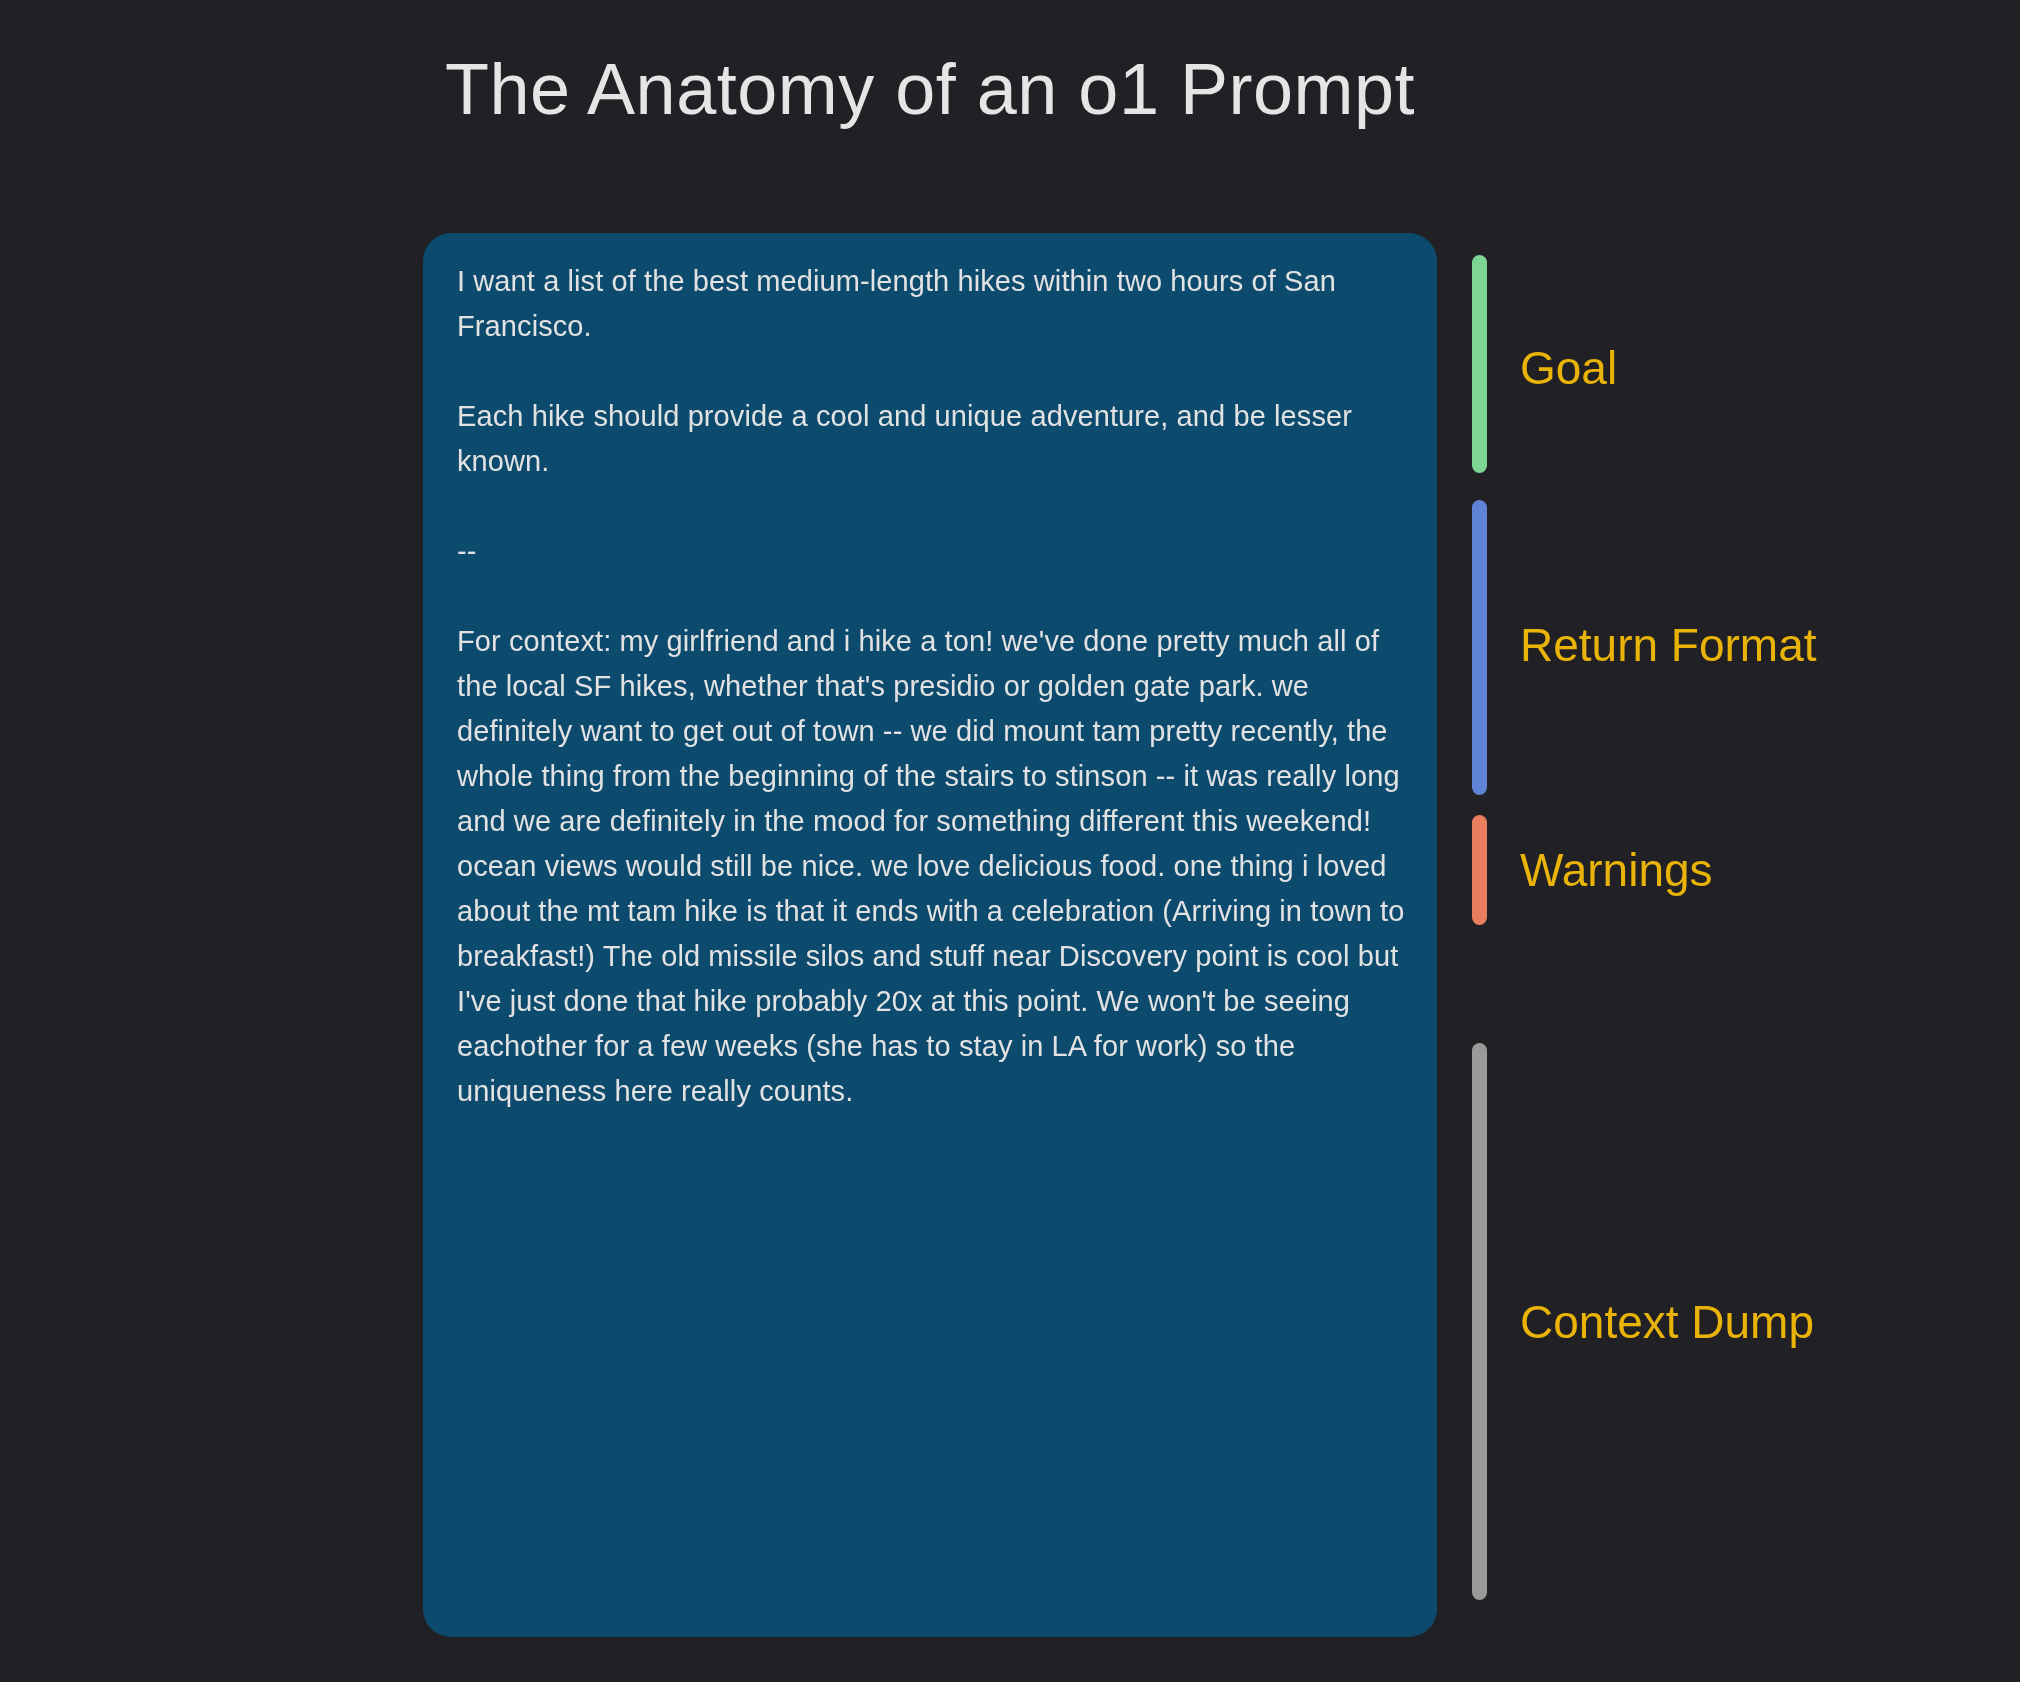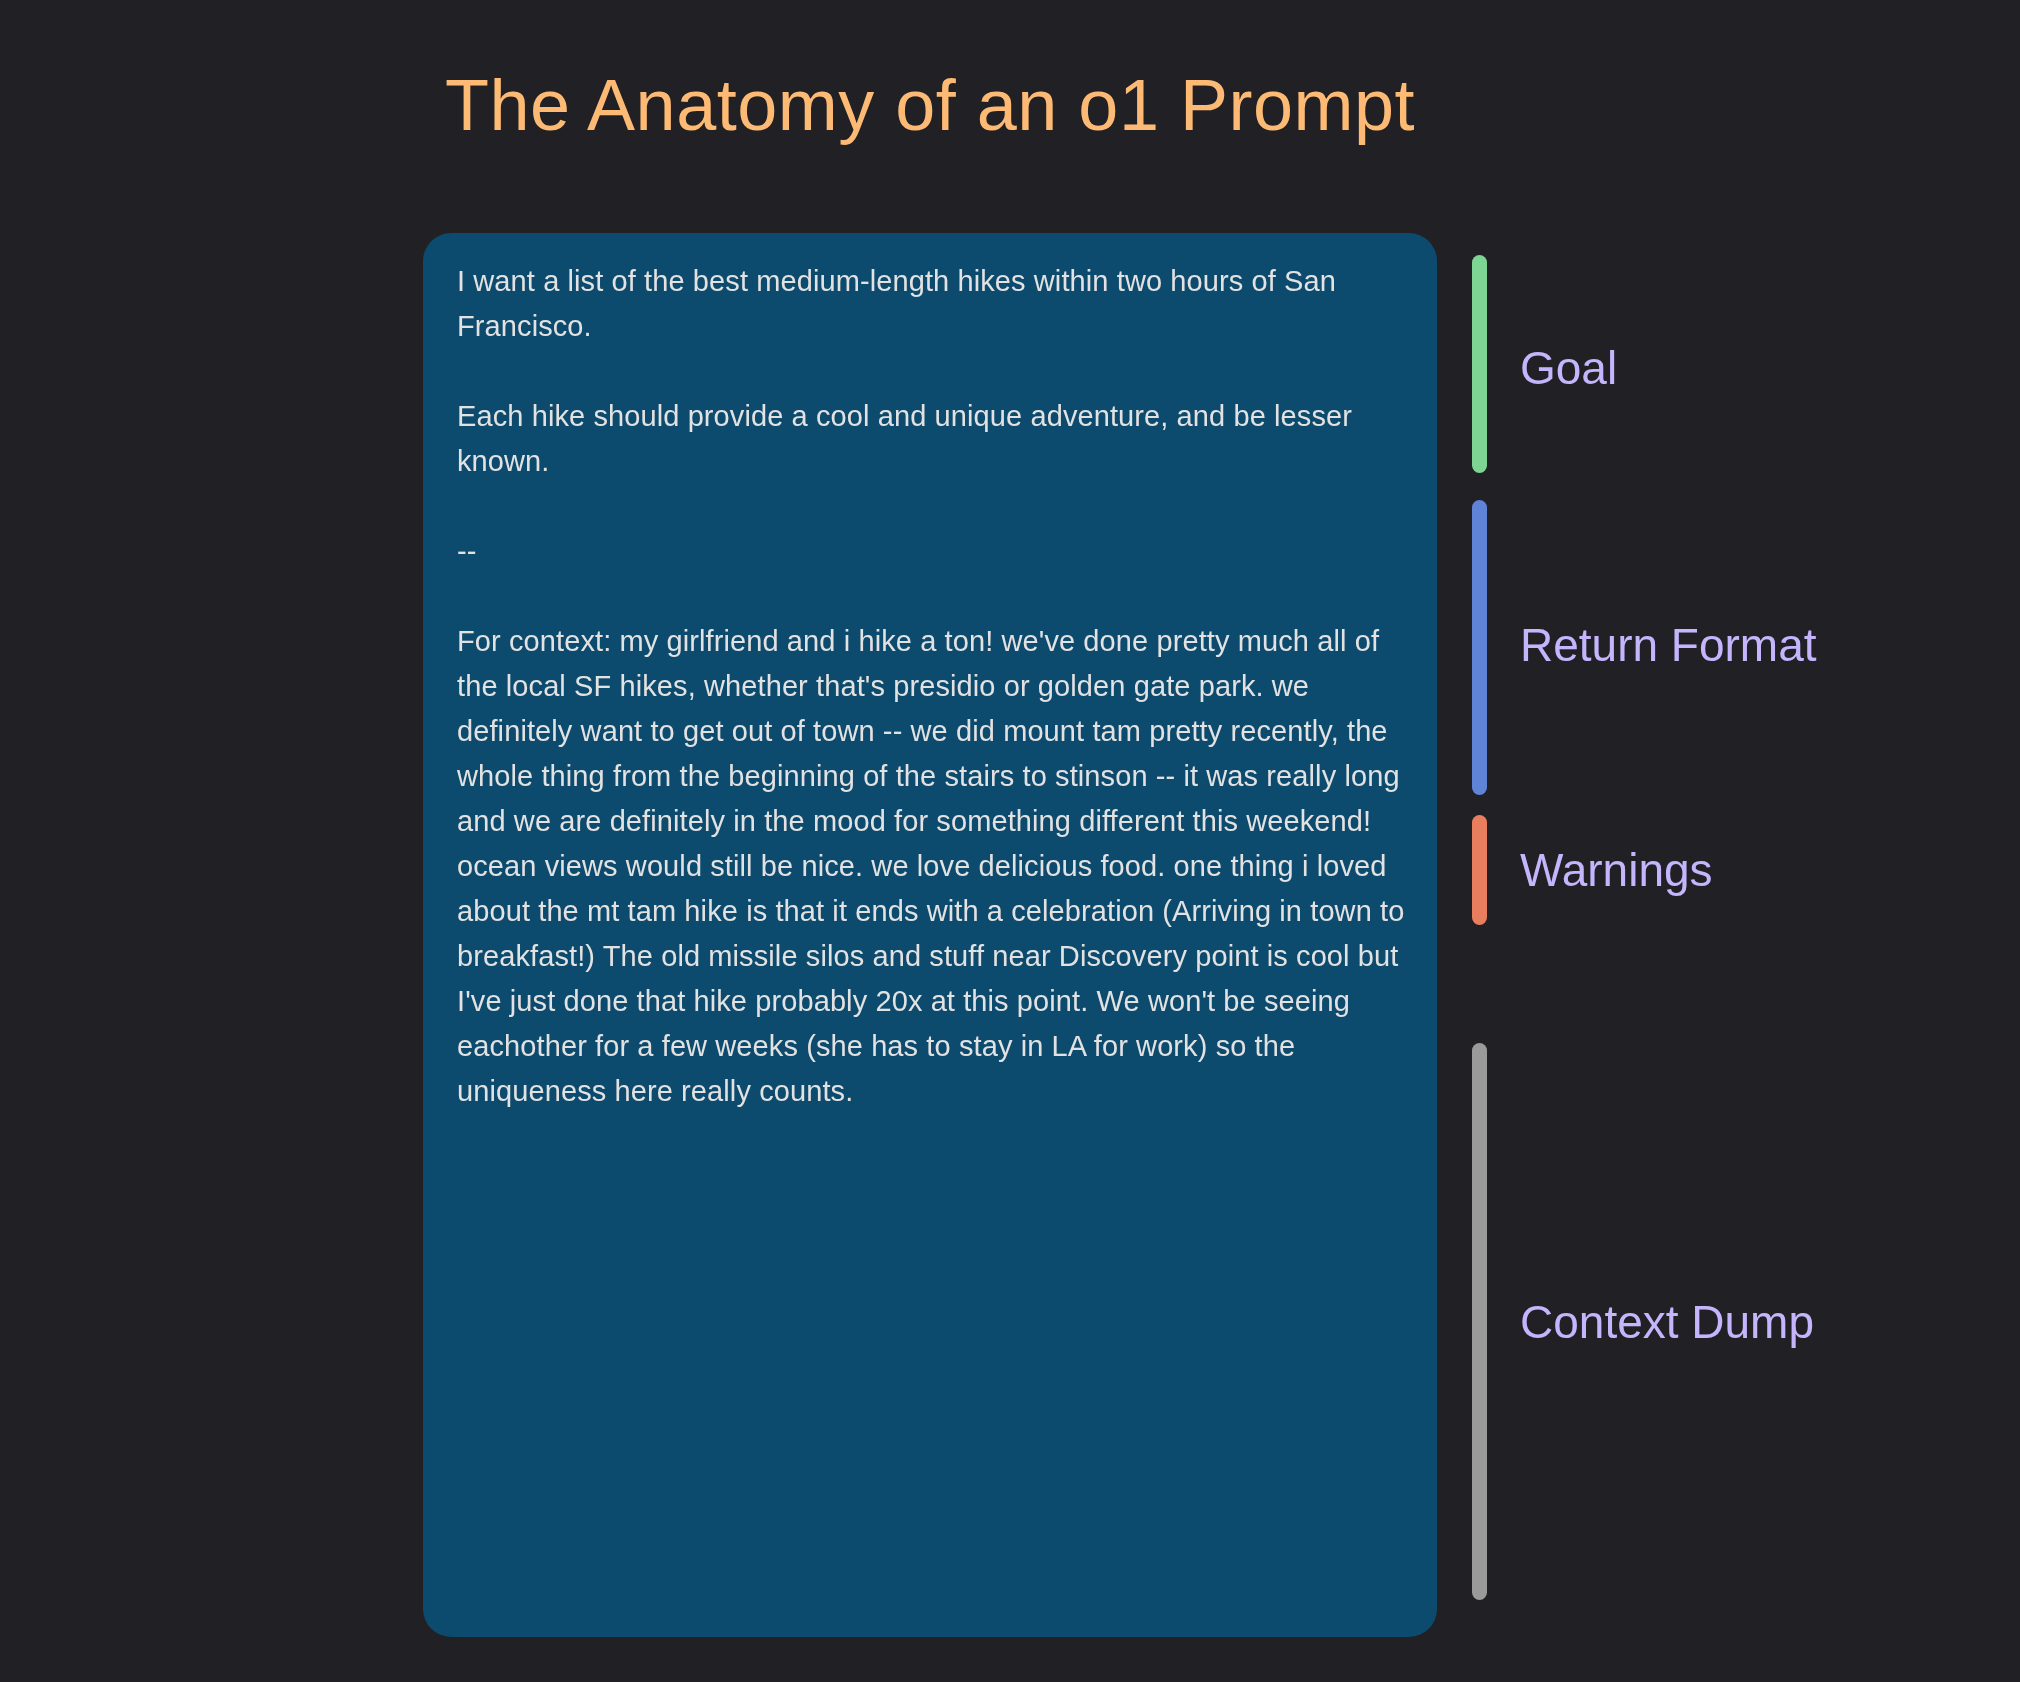--- a/index.html
+++ b/index.html
@@ -11,24 +11,24 @@
     font-family: "Liberation Sans", sans-serif;
   }
   .page {
     position: relative;
     width: 2020px;
     height: 1682px;
   }
   .page-title {
     position: absolute;
     left: 423px;
-    top: 64px;
+    top: 48px;
     width: 1014px;
     text-align: center;
-    color: #fdba74;
+    color: #e5e5e5;
     font-size: 72px;
     font-weight: 500;
     letter-spacing: 0.5px;
     white-space: nowrap;
   }
   .prompt-card {
     position: absolute;
     left: 423px;
     top: 233px;
     width: 1014px;
@@ -50,21 +50,21 @@
     border-radius: 8px;
   }
   .bar-goal           { top: 255px;  height: 218px; }
   .bar-return-format  { top: 500px;  height: 295px; }
   .bar-warnings       { top: 815px;  height: 110px; }
   .bar-context-dump   { top: 1043px; height: 557px; }
   .anno-label {
     position: absolute;
     left: 1520px;
     transform: translateY(-50%);
-    color: #c4b5fd;
+    color: #eab308;
     font-size: 46px;
     font-weight: 500;
     white-space: nowrap;
   }
   .label-goal          { top: 368px; }
   .label-return-format { top: 645px; }
   .label-warnings      { top: 870px; }
   .label-context-dump  { top: 1322px; }
 </style>
 </head>

